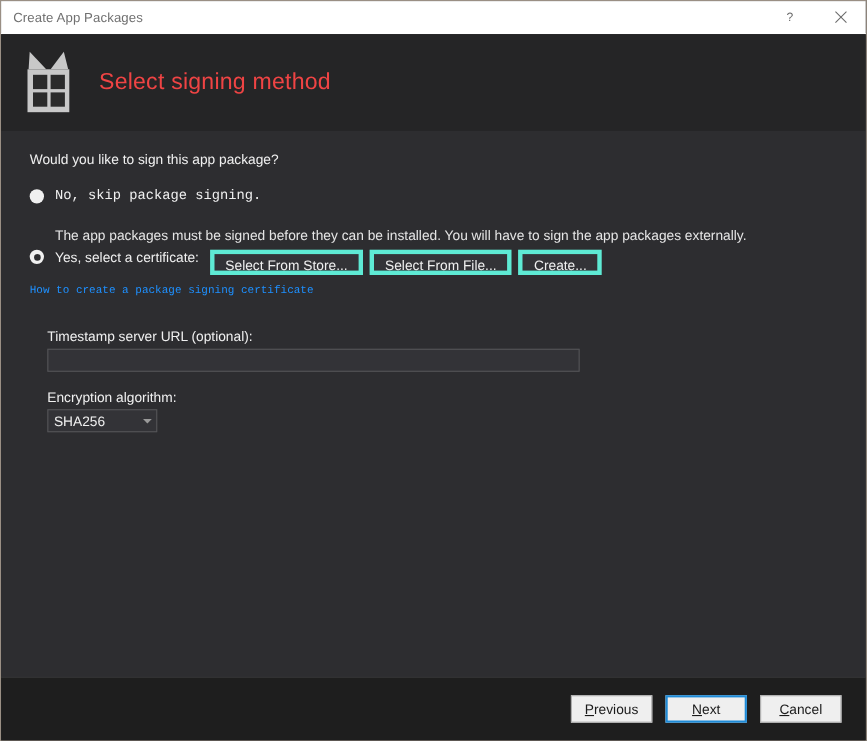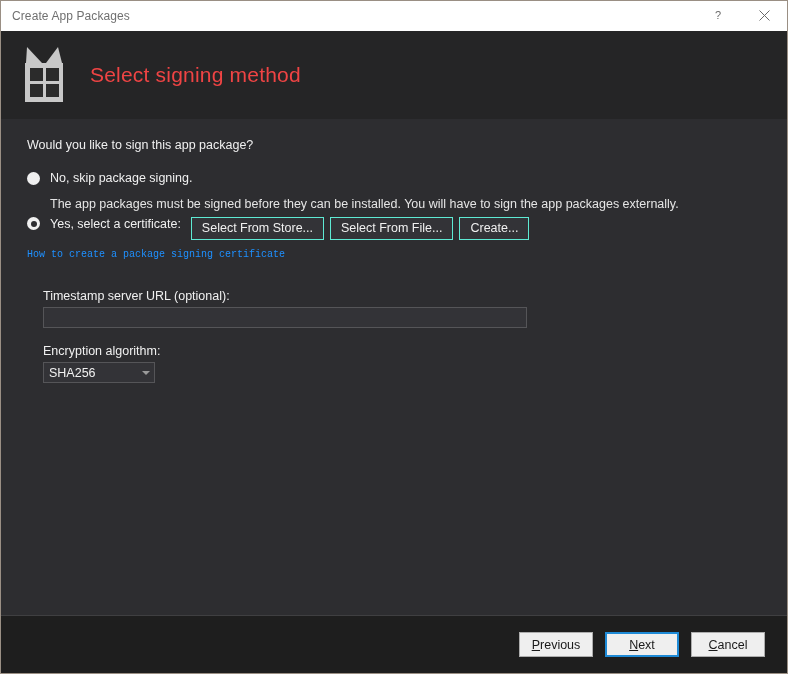--- a/index.html
+++ b/index.html
@@ -107,21 +107,21 @@
     margin-bottom: 16px;
     white-space: nowrap;
   }
 
   
   .radio-row {
     display: flex;
     align-items: center;
     min-height: 20px;
   }
-  .radio-row.first { margin-bottom: 9px; }
+  .radio-row.first { margin-bottom: 19px; font-family: Liberation Mono, monospace; }
   .radio {
     width: 13px;
     height: 13px;
     flex: 0 0 13px;
     border-radius: 50%;
     background: #f0f0f0;
     margin-right: 10px;
     box-sizing: border-box;
     position: relative;
     cursor: default;
@@ -156,21 +156,21 @@
   }
 
   
   .cert-row {
     display: flex;
     margin-top: 2px;
   }
   .cert-row .radio-label { margin-right: 10px; }
   .dlg-btn {
     background: #333337;
-    border: 1px solid #5eead4;
+    border: 4px solid #5eead4;
     color: #f0f0f0;
     font-size: 12.5px;
     font-family: "Liberation Sans", sans-serif;
     padding: 0 10px;
     height: 23px;
     line-height: 21px;
     margin-right: 6px;
     box-sizing: border-box;
     white-space: nowrap;
     cursor: default;
@@ -209,21 +209,21 @@
     box-sizing: border-box;
     color: #f0f0f0;
     font-size: 12.5px;
     font-family: "Liberation Sans", sans-serif;
     padding: 0 4px;
     outline: none;
     display: block;
   }
   .field-group.second { margin-top: 16px; }
   .combo {
-    width: 112px;
+    width: 100px;
     height: 21px;
     background: #333337;
     border: 1px solid #555558;
     box-sizing: border-box;
     display: flex;
     align-items: center;
     position: relative;
     cursor: default;
   }
   .combo-value {

